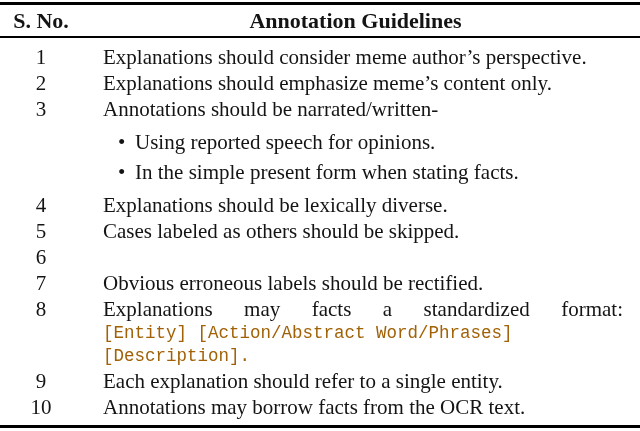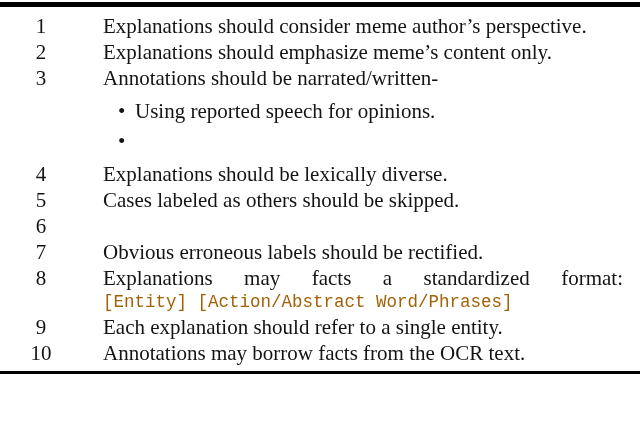--- a/index.html
+++ b/index.html
@@ -96,20 +96,24 @@
   }
 </style>
 </head>
 <body>
 
 <div class="page">
   <div class="tbl">
 
     <div class="toprule"></div>
 
+    <div class="thead">
+      <div class="head-cell head-no">S. No.</div>
+      <div class="head-cell head-guidelines">Annotation Guidelines</div>
+    </div>
 
     <div class="midrule"></div>
 
     <div class="tbody">
 
       <div class="row">
         <div class="col-no">1</div>
         <div class="col-text">Explanations should consider meme author’s perspective.</div>
       </div>
 
@@ -122,20 +126,21 @@
         <div class="col-no">3</div>
         <div class="col-text">
           <div>Annotations should be narrated/written-</div>
           <div class="bullet-list">
             <div class="bullet-item">
               <span class="bullet-glyph">•</span>
               <span>Using reported speech for opinions.</span>
             </div>
             <div class="bullet-item">
               <span class="bullet-glyph">•</span>
+              <span>In the simple present form when stating facts.</span>
             </div>
           </div>
         </div>
       </div>
 
       <div class="row">
         <div class="col-no">4</div>
         <div class="col-text">Explanations should be lexically diverse.</div>
       </div>
 
@@ -151,20 +156,21 @@
       <div class="row">
         <div class="col-no">7</div>
         <div class="col-text">Obvious erroneous labels should be rectified.</div>
       </div>
 
       <div class="row">
         <div class="col-no">8</div>
         <div class="col-text">
           <div class="line-justify">Explanations may facts a standardized format:</div>
           <div class="mono">[Entity] [Action/Abstract Word/Phrases]</div>
+          <div class="mono">[Description].</div>
         </div>
       </div>
 
       <div class="row">
         <div class="col-no">9</div>
         <div class="col-text">Each explanation should refer to a single entity.</div>
       </div>
 
       <div class="row">
         <div class="col-no">10</div>

